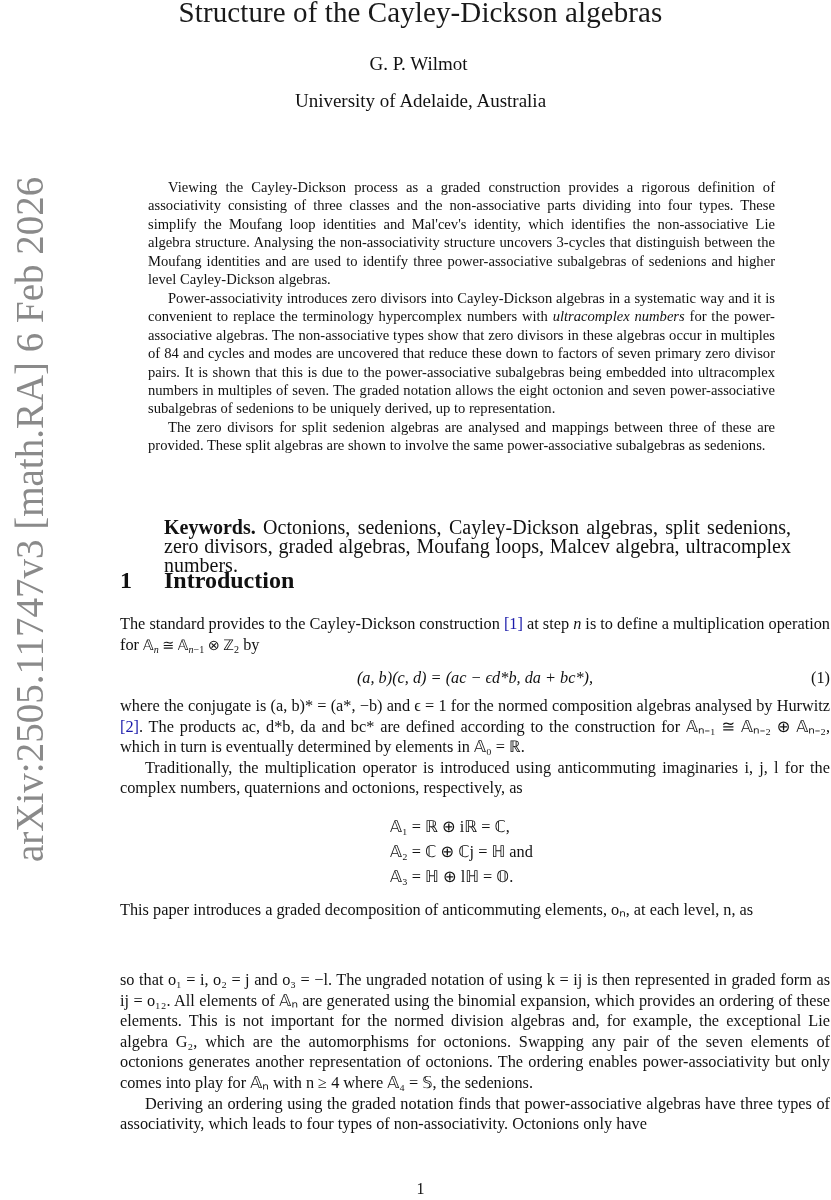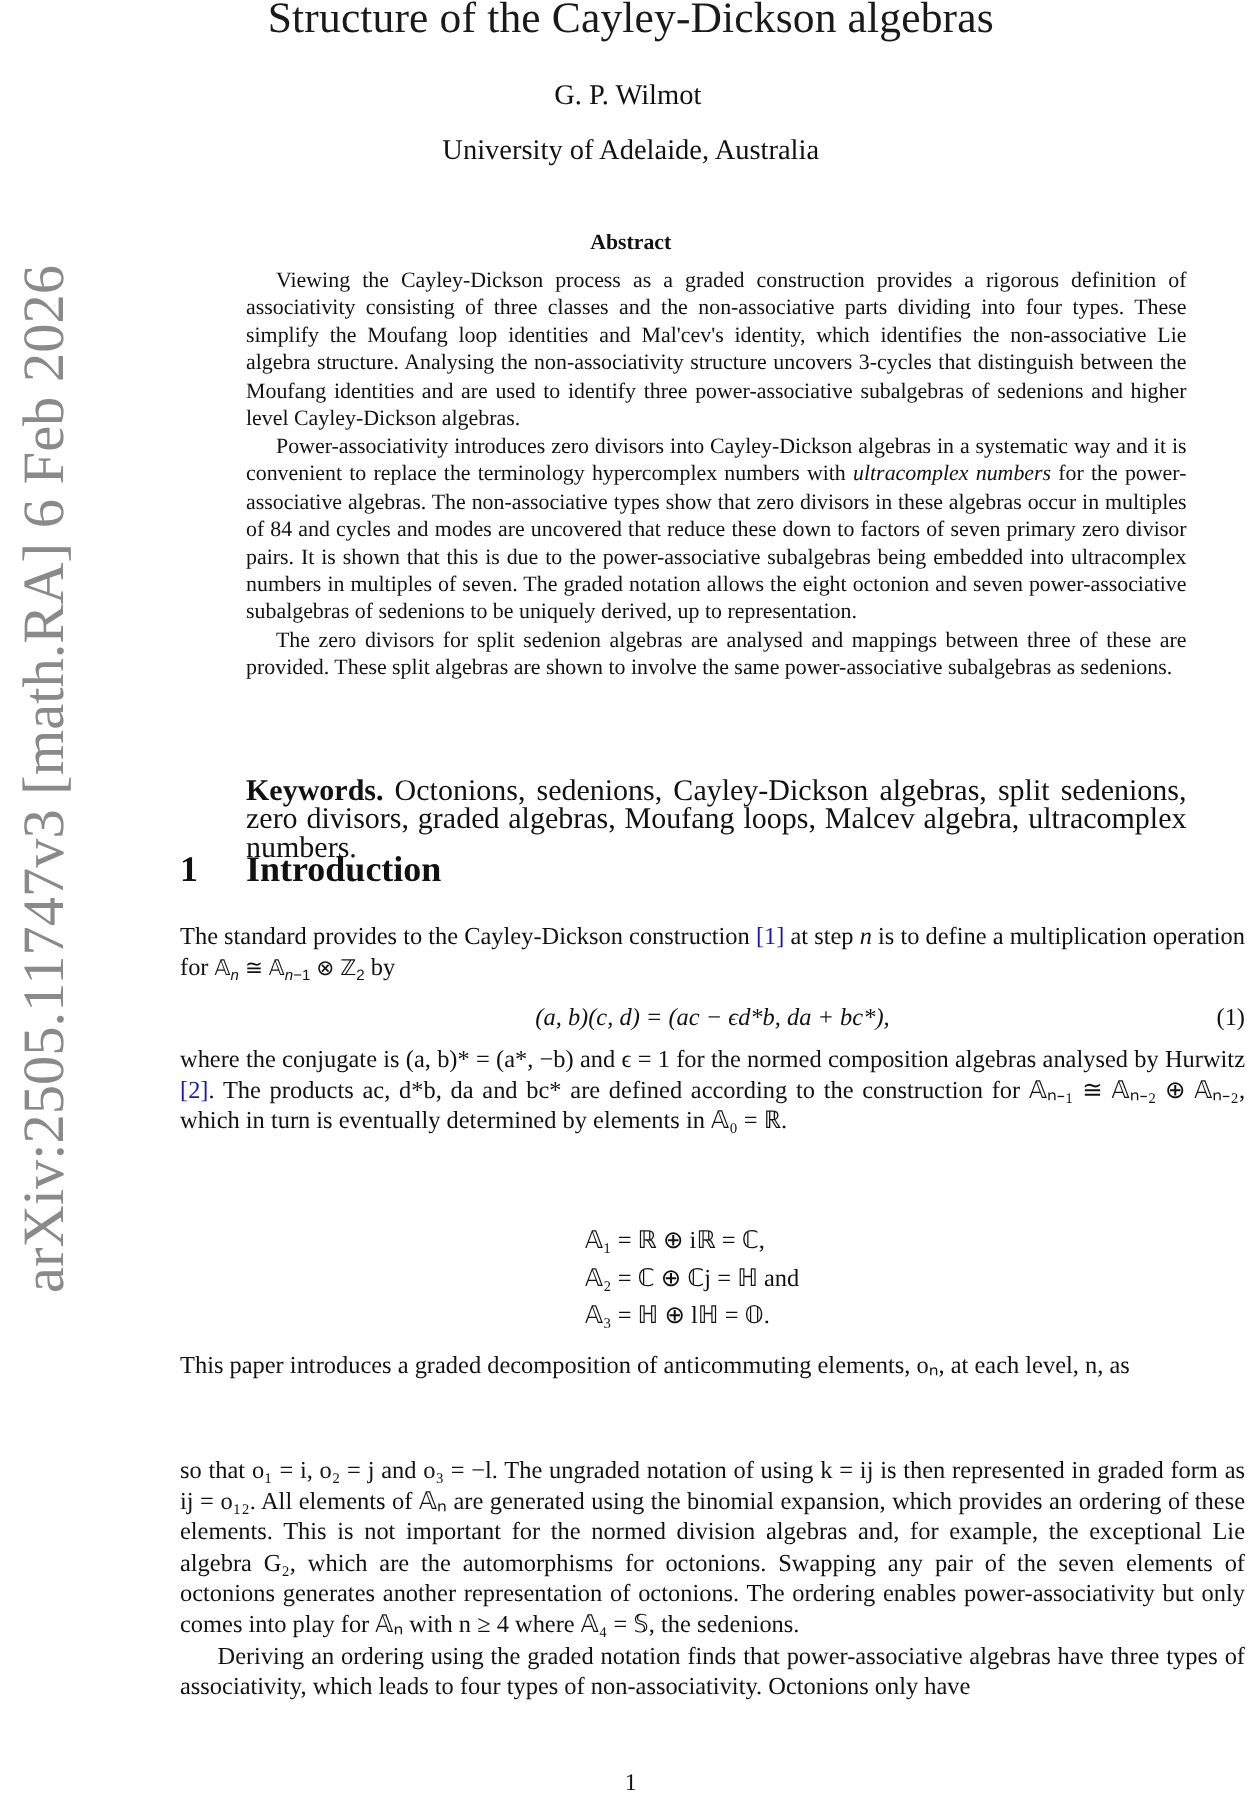--- a/index.html
+++ b/index.html
@@ -26,21 +26,21 @@
     text-align: center; font-size: 19px;
     font-family: "Liberation Serif", serif; padding-left: 10px; box-sizing: border-box;
   }
 
   .abs-head {
     position: absolute; left: 0; width: 831px; top: 154px;
     text-align: center; font-size: 14.5px; font-weight: bold;
     font-family: "Liberation Serif", serif; padding-left: 10px; box-sizing: border-box;
   }
   .abs-block {
-    position: absolute; left: 164px; width: 627px; top: 178px;
+    position: absolute; left: 148px; width: 627px; top: 178px;
     font-family: "Liberation Serif", serif; font-size: 14.6px; line-height: 18.45px;
     text-align: justify;
   }
   .abs-block p { margin: 0; text-indent: 20px; }
   .kw {
     position: absolute; left: 164px; width: 627px; top: 518px;
     font-family: "Liberation Serif", serif; font-size: 20px; line-height: 19px;
     text-align: justify;
   }
   .kw b { font-weight: bold; }
@@ -53,21 +53,21 @@
 
   .body {
     position: absolute; left: 120px; width: 710px;
     font-family: "Liberation Serif", serif; font-size: 16.3px; line-height: 20.6px;
     text-align: justify;
   }
   .body p { margin: 0; }
   .indent { text-indent: 25px; }
   .cite { color: #1a1aaa; }
   i, .m { font-style: italic; }
-  .bb { font-family: Liberation Sans, sans-serif; font-style: normal; font-size: 0.88em; }
+  .bb { font-family: Liberation Serif, serif; font-style: normal; font-size: 0.88em; }
 
   .eq {
     position: absolute; left: 120px; width: 710px;
     font-family: "Liberation Serif", serif; font-size: 16.3px;
     text-align: center;
   }
   .eqnum { position: absolute; right: 0; top: 0; }
   .eqarr {
     position: absolute; left: 390px;
     font-family: "Liberation Serif", serif; font-size: 16.3px; line-height: 25px;
@@ -92,21 +92,20 @@
 <body>
 
 <div class="page">
 
   <div class="arxiv">arXiv:2505.11747v3  [math.RA]  6 Feb 2026</div>
 
   <div class="title">Structure of the Cayley-Dickson algebras</div>
   <div class="author">G. P. Wilmot</div>
   <div class="affil">University of Adelaide, Australia</div>
 
-  <div class="abs-head">Abstract</div>
   <div class="abs-block">
     <p>Viewing the Cayley-Dickson process as a graded construction provides a rigorous definition of associativity consisting of three classes and the non-associative parts dividing into four types. These simplify the Moufang loop identities and Mal'cev's identity, which identifies the non-associative Lie algebra structure. Analysing the non-associativity structure uncovers 3-cycles that distinguish between the Moufang identities and are used to identify three power-associative subalgebras of sedenions and higher level Cayley-Dickson algebras.</p>
     <p><span>Power-associativity introduces zero divisors into Cayley-Dickson algebras in a systematic way and it is convenient to replace the terminology hypercomplex numbers with </span><i>ultracomplex numbers</i><span> for the power-associative algebras. The non-associative types show that zero divisors in these algebras occur in multiples of 84 and cycles and modes are uncovered that reduce these down to factors of seven primary zero divisor pairs. It is shown that this is due to the power-associative subalgebras being embedded into ultracomplex numbers in multiples of seven. The graded notation allows the eight octonion and seven power-associative subalgebras of sedenions to be uniquely derived, up to representation.</span></p>
     <p>The zero divisors for split sedenion algebras are analysed and mappings between three of these are provided. These split algebras are shown to involve the same power-associative subalgebras as sedenions.</p>
   </div>
 
   <div class="kw"><b>Keywords.</b><span> Octonions, sedenions, Cayley-Dickson algebras, split sedenions, zero divisors, graded algebras, Moufang loops, Malcev algebra, ultracomplex numbers.</span></div>
 
   <div class="sec"><span class="num">1</span><span>Introduction</span></div>
 
@@ -114,20 +113,21 @@
     <p><span>The standard provides to the Cayley-Dickson construction </span><a class="cite">[1]</a><span> at step </span><i>n</i><span> is to define a multiplication operation for </span><span class="bb">𝔸<sub><i>n</i></sub> ≅ 𝔸<sub><i>n</i>−1</sub> ⊗ ℤ<sub>2</sub></span><span> by</span></p>
   </div>
 
   <div class="eq" style="top:668px;">
     <span class="m">(a, b)(c, d) = (ac − ϵd*b, da + bc*),</span>
     <span class="eqnum">(1)</span>
   </div>
 
   <div class="body" style="top:696px;">
     <p><span>where the conjugate is (a, b)* = (a*, −b) and ϵ = 1 for the normed composition algebras analysed by Hurwitz </span><a class="cite">[2]</a><span>. The products ac, d*b, da and bc* are defined according to the construction for 𝔸ₙ₋₁ ≅ 𝔸ₙ₋₂ ⊕ 𝔸ₙ₋₂, which in turn is eventually determined by elements in 𝔸₀ = ℝ.</span></p>
+    <p class="indent">Traditionally, the multiplication operator is introduced using anticommuting imaginaries i, j, l for the complex numbers, quaternions and octonions, respectively, as</p>
   </div>
 
   <div class="eqarr" style="top:814px;">
     <div>𝔸₁ = ℝ ⊕ iℝ = ℂ,</div>
     <div>𝔸₂ = ℂ ⊕ ℂj = ℍ and</div>
     <div>𝔸₃ = ℍ ⊕ lℍ = 𝕆.</div>
   </div>
 
   <div class="body" style="top:900px;">
     <p>This paper introduces a graded decomposition of anticommuting elements, oₙ, at each level, n, as</p>

